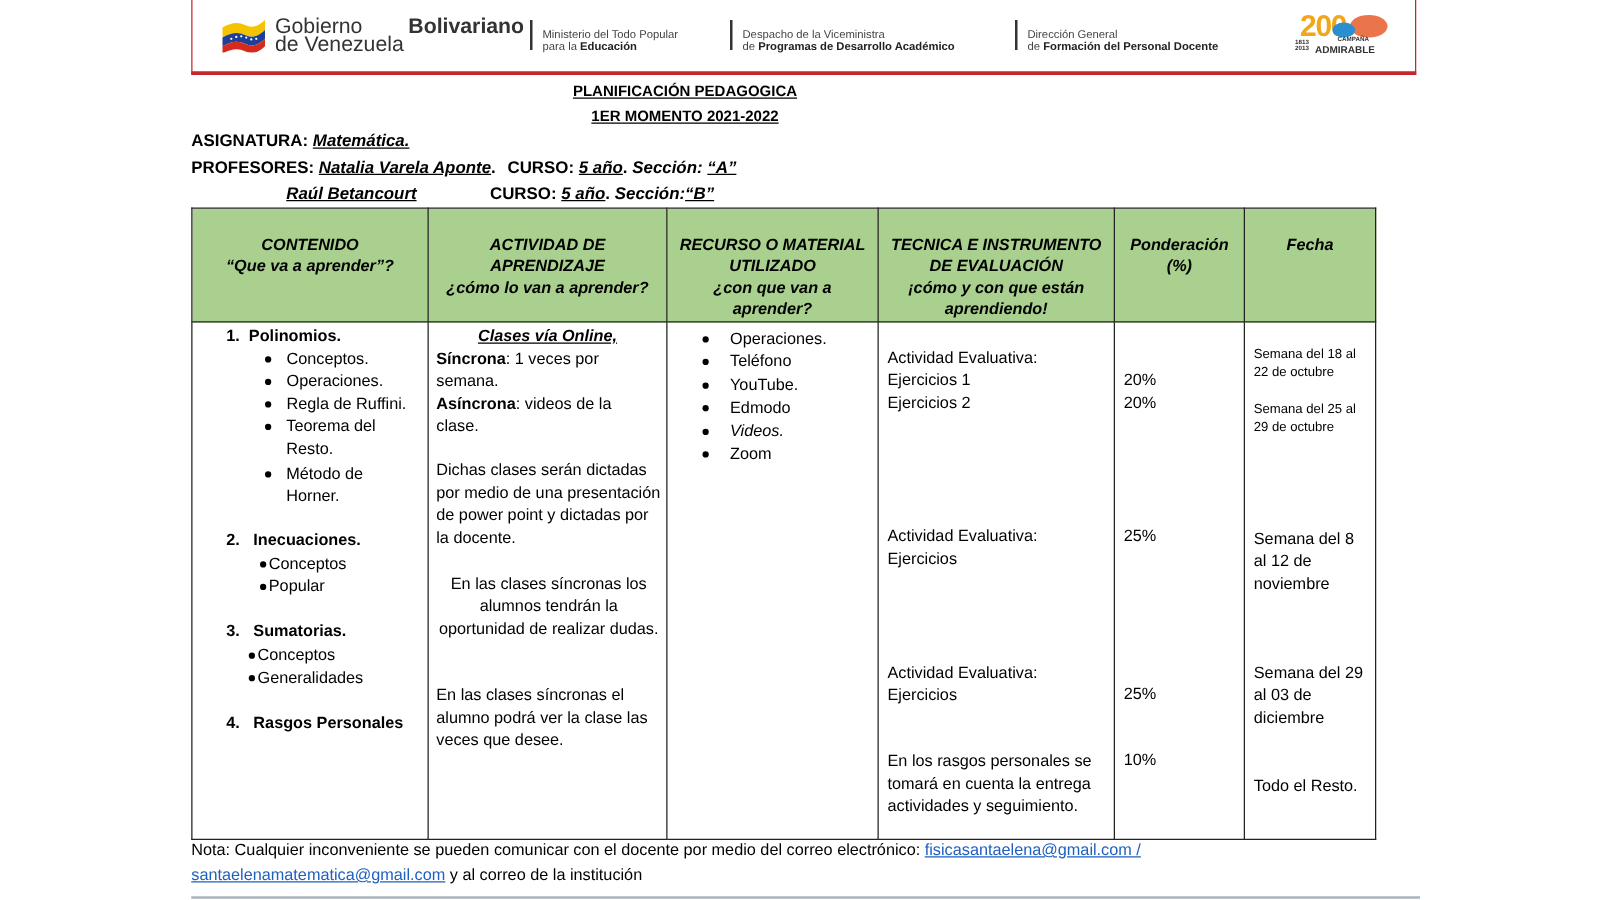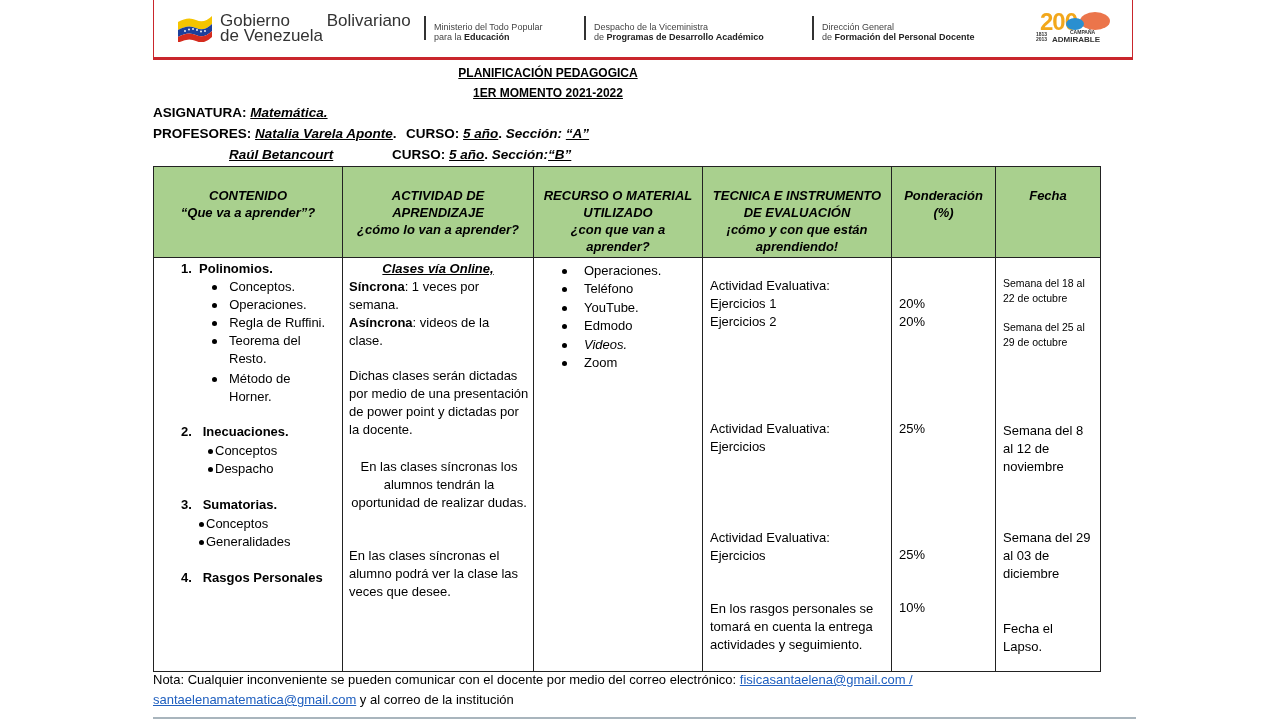--- a/index.html
+++ b/index.html
@@ -2,21 +2,21 @@
 <html><head>
 <meta charset="utf-8">
 <style>
   html, body { margin:0; padding:0; }
   body { width:1280px; height:720px; background:#ffffff; position:relative; overflow:hidden;
          font-family:"Liberation Sans", sans-serif; color:#000; }
   .banner { position:absolute; left:153px; top:-2px; width:980px; height:62px;
             border:1px solid #c9262c; border-bottom:3px solid #c9262c; border-top:none; box-sizing:border-box; background:#fff; }
   .flag { position:absolute; left:22px; top:14px; width:38px; height:30px; }
   .gob { position:absolute; left:66px; top:15px; font-size:17px; line-height:15px; color:#333; }
-  .gob b { font-weight:normal;padding-left:32px; }
+  .gob b { font-weight:bold;padding-left:32px; }
   .sep { position:absolute; top:18px; width:2px; height:24px; background:#333; }
   .small { position:absolute; top:24px; font-size:9px; line-height:10px; color:#444; }
   .small b { color:#222; }
   .logo200 { position:absolute; left:882px; top:12px; width:80px; height:34px; }
   .title { position:absolute; left:0; width:1096px; text-align:center; font-size:12px; font-weight:bold; text-decoration:underline; }
   .meta { position:absolute; font-size:13.5px; font-weight:bold; white-space:nowrap; }
   .meta i { text-decoration:underline; }
   table.plan { position:absolute; left:153px; top:166px; width:947px; border-collapse:collapse; table-layout:fixed; }
   table.plan th { background:#a9d08e; border:1.5px solid #222; font-style:italic; font-weight:bold; font-size:13px;
                   vertical-align:top; padding:20px 4px 0 4px; height:70px; line-height:17px; text-align:center; }
@@ -145,21 +145,21 @@
         <div class="abs" style="left:58px; top:74px; width:110px;">
             <span class="dot" style="position:absolute;left:0;top:7px;"></span>
             <div style="padding-left:17px;">Teorema del Resto.</div>
           </div>
         <div class="abs" style="left:58px; top:112px; width:90px;">
             <span class="dot" style="position:absolute;left:0;top:7px;"></span>
             <div style="padding-left:17px;">Método de Horner.</div>
           </div>
         <div class="abs" style="left:27px; top:165px; font-weight:bold;"><span>2.</span>&nbsp;&nbsp; <span>Inecuaciones.</span></div>
         <div class="abs" style="left:54px; top:184px;"><span class="dot" style="margin-right:2px;"></span><span>Conceptos</span></div>
-        <div class="abs" style="left:54px; top:202px;"><span class="dot" style="margin-right:2px;"></span><span>Despacho</span></div>
+        <div class="abs" style="left:54px; top:202px;"><span class="dot" style="margin-right:2px;"></span><span>Popular</span></div>
         <div class="abs" style="left:27px; top:238px; font-weight:bold;"><span>3.</span>&nbsp;&nbsp; <span>Sumatorias.</span></div>
         <div class="abs" style="left:45px; top:257px;"><span class="dot" style="margin-right:2px;"></span><span>Conceptos</span></div>
         <div class="abs" style="left:45px; top:275px;"><span class="dot" style="margin-right:2px;"></span><span>Generalidades</span></div>
         <div class="abs" style="left:27px; top:311px; font-weight:bold;"><span>4.</span>&nbsp;&nbsp; <span>Rasgos Personales</span></div>
       </td>
 
       <td>
         <div class="abs" style="left:0; width:100%; top:2px; text-align:center; font-style:italic; font-weight:bold;"><span class="u">Clases vía Online,</span></div>
         <div class="abs" style="left:6px; top:20px; width:176px;"><b>Síncrona</b><span>: 1 veces por semana.</span></div>
         <div class="abs" style="left:6px; top:56px; width:176px;"><b>Asíncrona</b><span>: videos de la clase.</span></div>
@@ -200,21 +200,21 @@
         <div class="abs" style="left:7px; top:162px;">25%</div>
         <div class="abs" style="left:7px; top:288px;">25%</div>
         <div class="abs" style="left:7px; top:341px;">10%</div>
       </td>
 
       <td>
         <div class="abs" style="left:7px; top:18px; width:92px; font-size:10.5px; line-height:15px;">Semana del 18 al 22 de octubre</div>
         <div class="abs" style="left:7px; top:62px; width:92px; font-size:10.5px; line-height:15px;">Semana del 25 al 29 de octubre</div>
         <div class="abs" style="left:7px; top:164px; width:92px;">Semana del 8 al 12 de noviembre</div>
         <div class="abs" style="left:7px; top:271px; width:92px;">Semana del 29 al 03 de diciembre</div>
-        <div class="abs" style="left:7px; top:362px; width:92px;">Fecha el Lapso.</div>
+        <div class="abs" style="left:7px; top:362px; width:92px;">Todo el Resto.</div>
       </td>
     </tr>
   </tbody>
 </table>
 
 <div class="nota">
   <span>Nota:  Cualquier inconveniente se pueden comunicar con el docente por medio del correo electrónico: </span><a>fisicasantaelena@gmail.com /</a><br>
   <a>santaelenamatematica@gmail.com</a><span> y al correo de la institución</span>
 </div>
 <div class="bottomline"></div>

